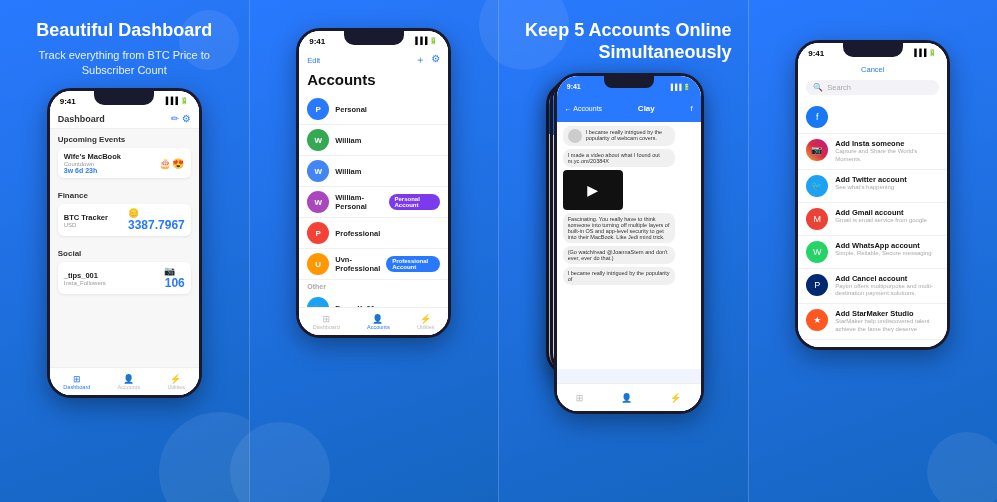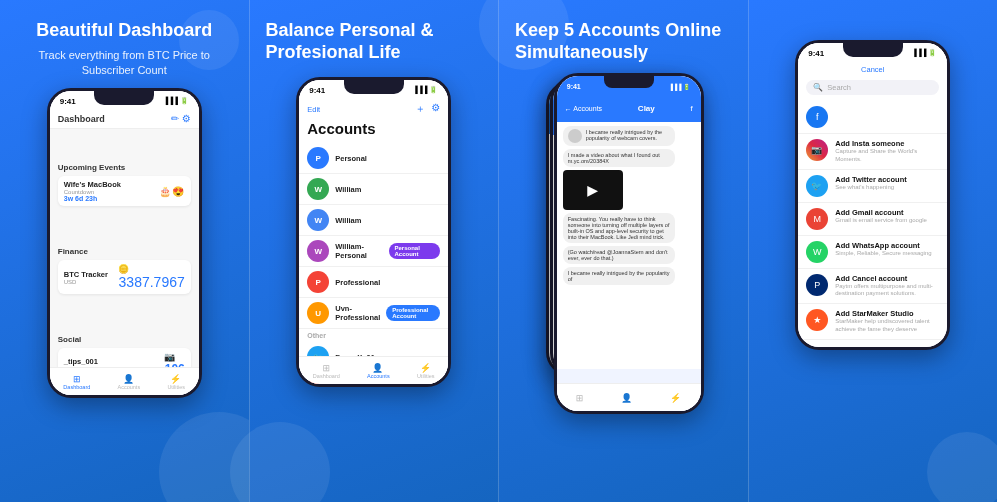--- a/index.html
+++ b/index.html
@@ -23,21 +23,21 @@
     }
     .panel-1 { background: linear-gradient(160deg, #2979FF 0%, #1565C0 100%); }
     .panel-2 { background: linear-gradient(160deg, #2979FF 0%, #1565C0 100%); border-left: 1px solid rgba(255,255,255,0.2); }
     .panel-3 { background: linear-gradient(160deg, #2979FF 0%, #1565C0 100%); border-left: 1px solid rgba(255,255,255,0.2); }
     .panel-4 { background: linear-gradient(160deg, #2979FF 0%, #1565C0 100%); border-left: 1px solid rgba(255,255,255,0.2); }
 
     .panel-title {
       color: #fff;
       font-weight: 800;
       font-size: 18px;
-      text-align: left;
+      text-align: right;
       line-height: 1.2;
       margin-bottom: 6px;
     }
     .panel-subtitle {
       color: rgba(255,255,255,0.9);
       font-size: 11px;
       text-align: center;
       line-height: 1.4;
       margin-bottom: 10px;
     }
@@ -87,21 +87,21 @@
       padding: 4px 8px 4px;
       display: flex;
       justify-content: space-between;
       align-items: center;
       border-bottom: 1px solid #eee;
     }
     .screen1-header-title { font-size: 9px; font-weight: 700; color: #333; }
     .screen1-header-icons { display: flex; gap: 4px; color: #2979FF; font-size: 10px; }
 
     .screen1-section { padding: 6px 8px 4px; }
-    .section-title { font-size: 8px; font-weight: 700; color: #333; margin-bottom: 4px; margin-top: 28px; }
+    .section-title { font-size: 8px; font-weight: 700; color: #333; margin-bottom: 4px; }
     .event-card {
       background: #fff;
       border-radius: 6px;
       padding: 4px 6px;
       display: flex;
       align-items: center;
       justify-content: space-between;
       margin-bottom: 3px;
       box-shadow: 0 1px 3px rgba(0,0,0,0.08);
     }
@@ -115,21 +115,21 @@
       border-radius: 6px;
       padding: 4px 6px;
       margin-bottom: 3px;
       box-shadow: 0 1px 3px rgba(0,0,0,0.08);
       display: flex;
       justify-content: space-between;
       align-items: center;
     }
     .finance-name { font-size: 7.5px; font-weight: 600; color: #222; }
     .finance-sub { font-size: 6px; color: #999; }
-    .finance-val { font-size: 14px; font-weight: 400; color: #2979FF; }
+    .finance-val { font-size: 12px; font-weight: 700; color: #2979FF; }
     .finance-icon { font-size: 9px; }
 
     .social-card {
       background: #fff;
       border-radius: 6px;
       padding: 4px 6px;
       margin-bottom: 3px;
       box-shadow: 0 1px 3px rgba(0,0,0,0.08);
       display: flex;
       justify-content: space-between;
@@ -420,22 +420,20 @@
           <div class="nav-icon">⚡</div>
           <div class="nav-label">Utilities</div>
         </div>
       </div>
     </div>
   </div>
 </div>
 
 <div class="panel panel-2">
   <div class="deco-circle" style="width:100px;height:100px;bottom:-20px;left:-20px;"></div>
-  <div class="panel-title">Balance Personal &amp;
-Profesional Life</div>
 
   <div class="phone" style="margin-top:8px;">
     <div class="phone-notch"></div>
     <div class="screen2">
       <div class="status-bar">
         <span class="status-time">9:41</span>
         <span class="status-icons">▐▐▐ 🔋</span>
       </div>
       <div class="screen2-header">
         <span class="screen2-edit">Edit</span>

